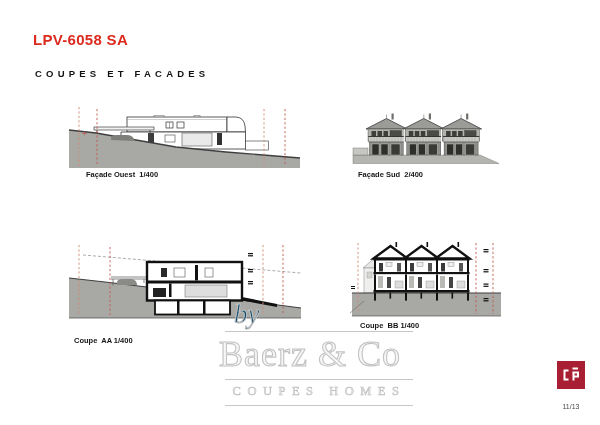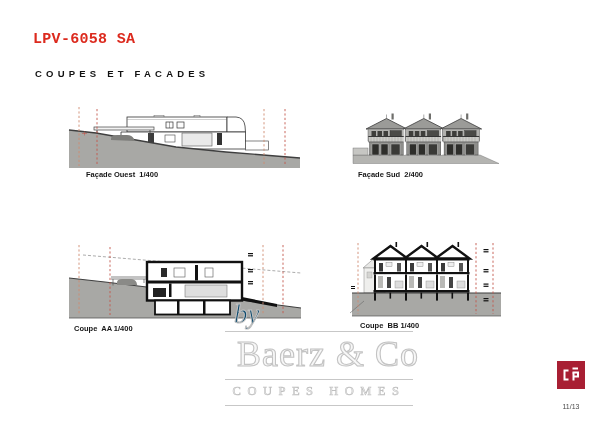--- a/index.html
+++ b/index.html
@@ -1,26 +1,26 @@
 <!DOCTYPE html>
 <html><head>
 <meta charset="utf-8">
 <style>
   html,body{margin:0;padding:0;background:#ffffff;}
   body{width:600px;height:425px;position:relative;overflow:hidden;
        font-family:"Liberation Sans",sans-serif;}
   .abs{position:absolute;}
-  .title{font-size:15px;font-weight:bold;color:#dc2a1e;letter-spacing:.3px;font-family:Liberation Mono, monospace;}
+  .title{font-size:15px;font-weight:bold;color:#dc2a1e;letter-spacing:.3px;}
   .subtitle{font-size:9.5px;font-weight:bold;color:#111;letter-spacing:4.2px;}
   .dlabel{font-size:7.5px;font-weight:bold;color:#161616;white-space:pre;}
   .wm-by{font-family:"Liberation Serif",serif;font-style:italic;font-size:27px;
          color:#0c4a6e;-webkit-text-stroke:1px #c2c2c2;}
   .wm-brand{font-family:"Liberation Serif",serif;font-size:36px;line-height:40px;
             letter-spacing:1px;color:#f7f7f7;-webkit-text-stroke:1.1px #c3c3c3;
-            text-align:right;}
+            text-align:left;}
   .wm-tagline{font-family:"Liberation Serif",serif;font-size:12.5px;
               letter-spacing:6.5px;color:#efefef;-webkit-text-stroke:.6px #bfbfbf;
               text-align:center;}
   .wm-rule{height:1.2px;background:#c7c7c7;}
   .pagenum{font-size:7px;color:#4a4a4a;text-align:center;}
   svg{display:block;}
 </style>
 </head>
 <body>
 
@@ -210,21 +210,21 @@
         <rect x="183" y="48.2" width="5" height="1.2"></rect>
   </g>
   <g stroke-dasharray="2.2,2.2" stroke-width="0.9" fill="none">
     <line x1="14" y1="10" x2="14" y2="80" stroke="#cf8a70"></line>
     <line x1="45" y1="12" x2="45" y2="80" stroke="#c3584d"></line>
     <line x1="198" y1="10" x2="198" y2="80" stroke="#cf8a70"></line>
     <line x1="218" y1="10" x2="218" y2="80" stroke="#c3584d"></line>
   </g>
 </svg>
 </div>
-<div class="abs dlabel" style="left:74px;top:324px;">Coupe  AA 1/400</div>
+<div class="abs dlabel" style="left:74px;top:336px;">Coupe  AA 1/400</div>
 
 <div class="abs" style="left:350px;top:237px;width:165px;height:88px;">
 <svg width="165" height="88" viewBox="0 0 165 88">
   <g>
     <polygon points="13,31 24.5,21 36,31" fill="#e8e8e6" stroke="#888" stroke-width="0.6"></polygon>
     <rect x="14" y="31" width="21" height="25" fill="#efefed" stroke="#888" stroke-width="0.5"></rect>
     <rect x="17" y="35" width="5" height="6" fill="#d5d5d2" stroke="#999" stroke-width="0.4"></rect>
   </g>
   <g>
     <polygon points="2,56 151,56 151,79 2,79" fill="#a8a8a5"></polygon>

